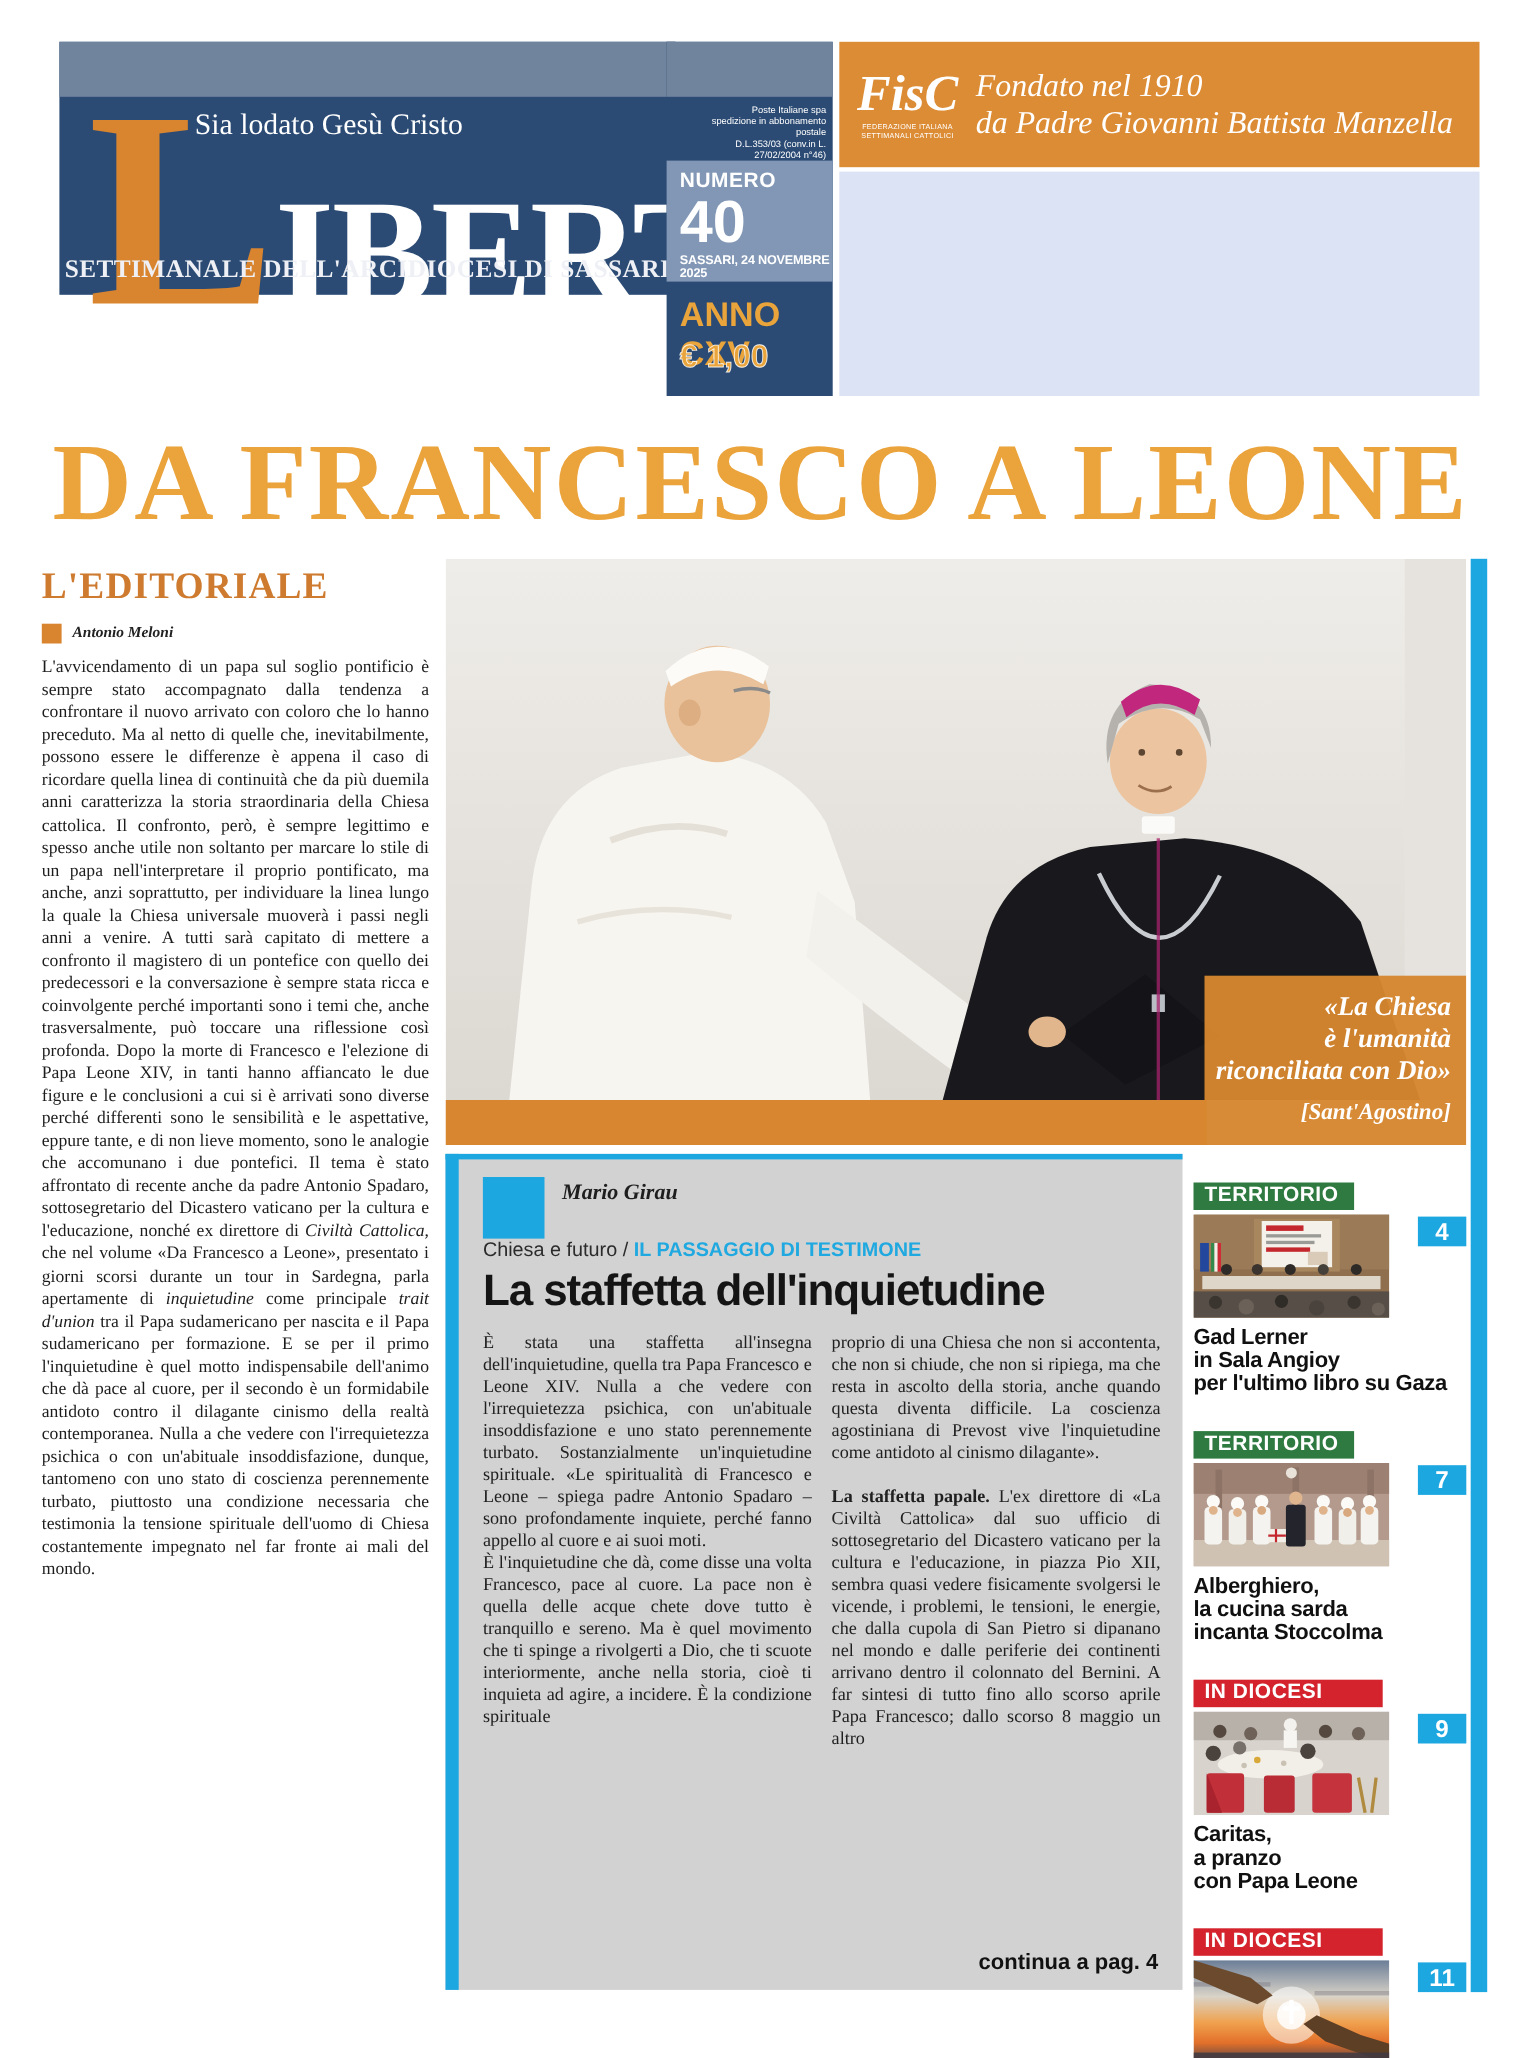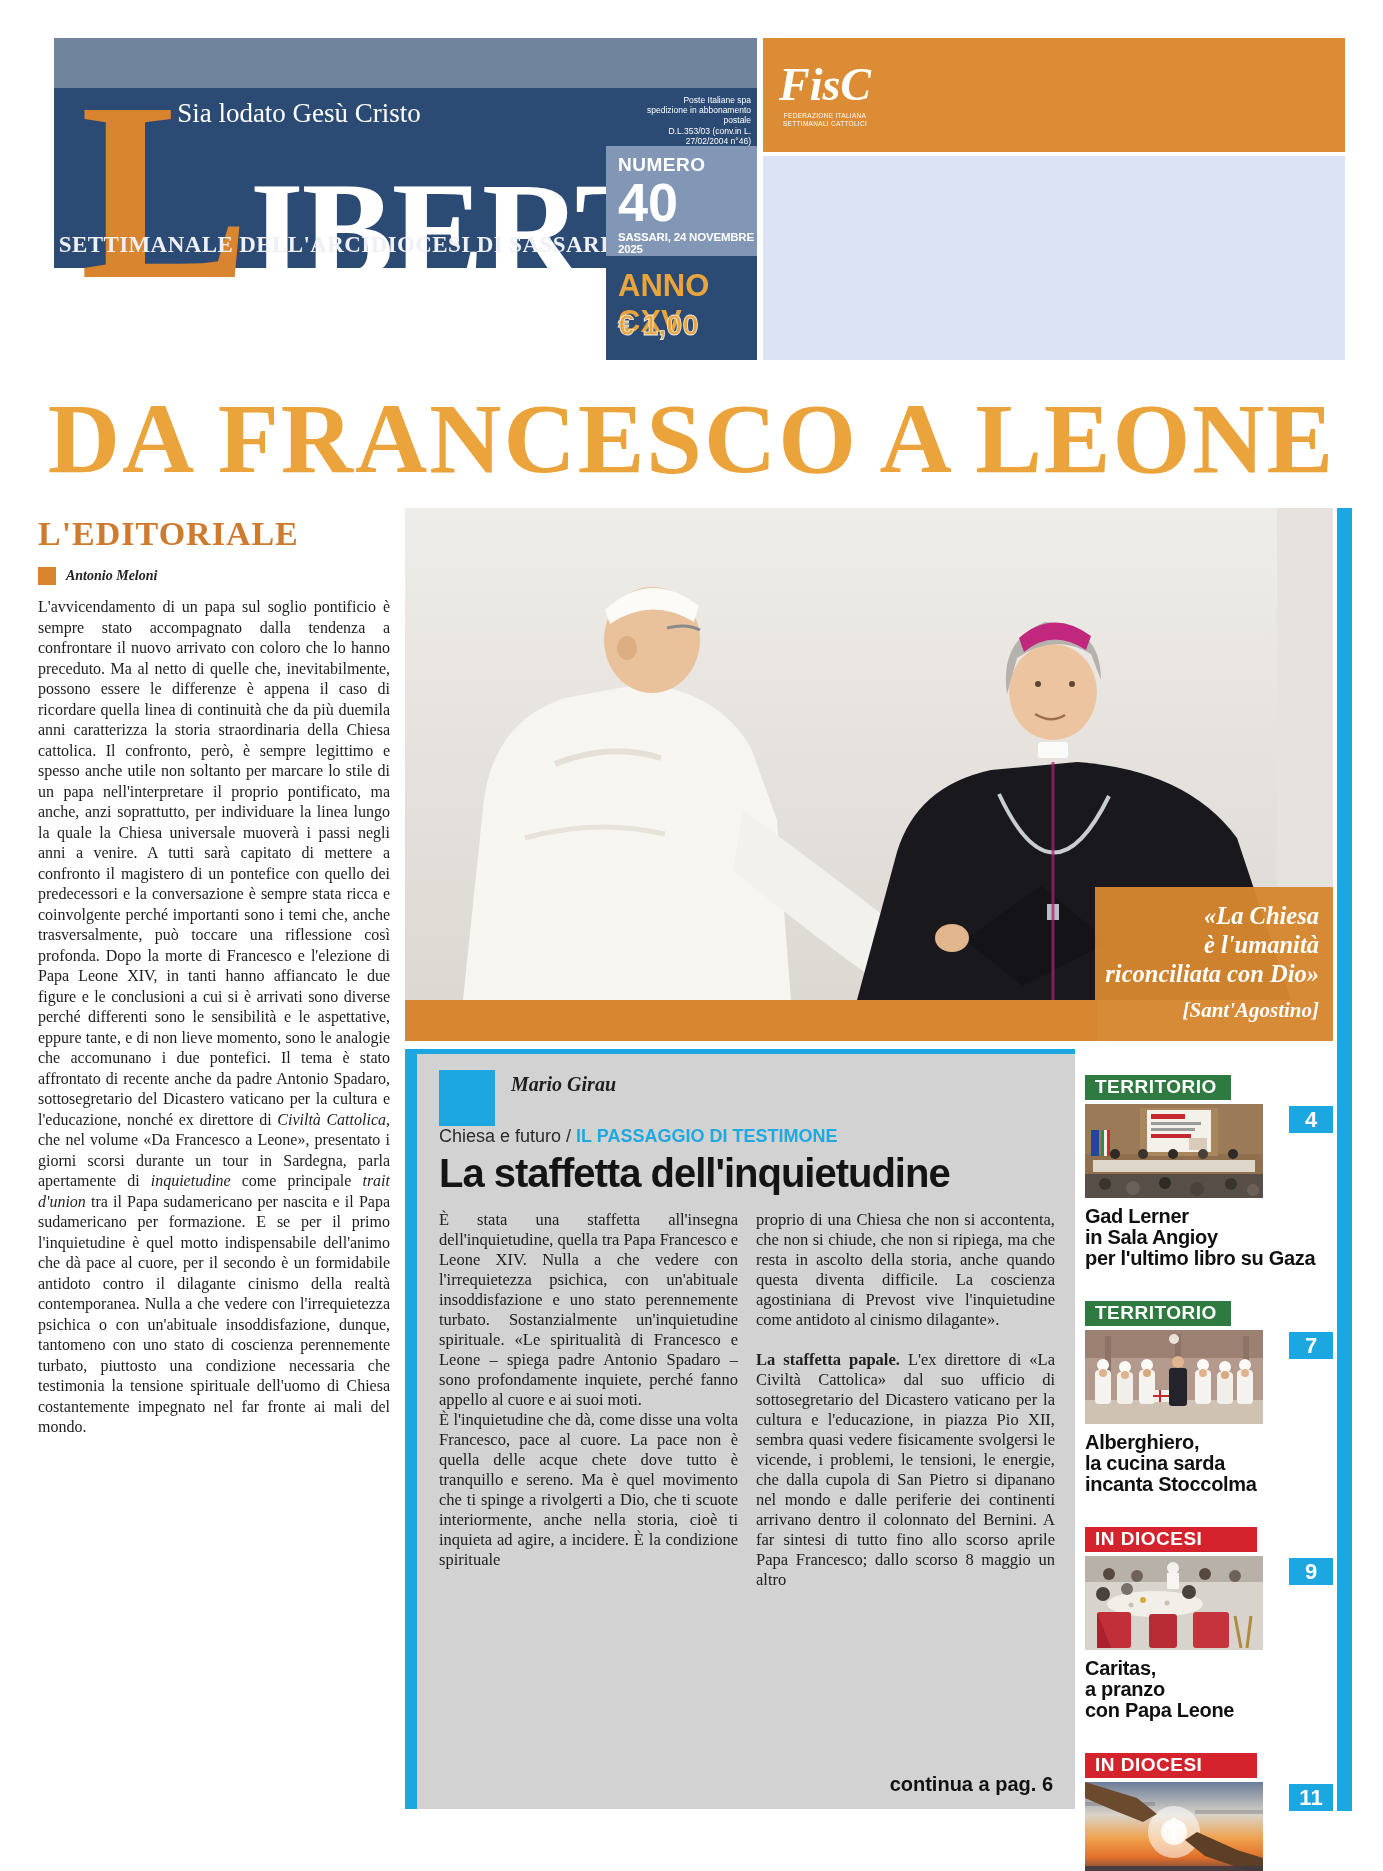--- a/index.html
+++ b/index.html
@@ -131,20 +131,24 @@
   </div>
 
   <div class="box-fisc">
     <div class="fisc-logo">
       <div class="fisc-mark">FisC</div>
       <div class="fisc-cap">
         <div>FEDERAZIONE ITALIANA</div>
         <div>SETTIMANALI CATTOLICI</div>
       </div>
     </div>
+    <div class="founded">
+      <div>Fondato nel 1910</div>
+      <div>da Padre Giovanni Battista Manzella</div>
+    </div>
   </div>
 
   <div class="box-ad"></div>
 
   <div class="headline">DA FRANCESCO A LEONE</div>
 
   <div class="editorial">
     <div class="ed-label">L'EDITORIALE</div>
     <div class="byline">
       <span class="byline-square"></span>
@@ -211,21 +215,21 @@
     <div class="feat-cols">
       <div class="feat-col">
         <p>È stata una staffetta all'insegna dell'inquietudine, quella tra Papa Francesco e Leone XIV. Nulla a che vedere con l'irrequietezza psichica, con un'abituale insoddisfazione e uno stato perennemente turbato. Sostanzialmente un'inquietudine spirituale. «Le spiritualità di Francesco e Leone – spiega padre Antonio Spadaro – sono profondamente inquiete, perché fanno appello al cuore e ai suoi moti.</p>
         <p>È l'inquietudine che dà, come disse una volta Francesco, pace al cuore. La pace non è quella delle acque chete dove tutto è tranquillo e sereno. Ma è quel movimento che ti spinge a rivolgerti a Dio, che ti scuote interiormente, anche nella storia, cioè ti inquieta ad agire, a incidere. È la condizione spirituale</p>
       </div>
       <div class="feat-col">
         <p>proprio di una Chiesa che non si accontenta, che non si chiude, che non si ripiega, ma che resta in ascolto della storia, anche quando questa diventa difficile. La coscienza agostiniana di Prevost vive l'inquietudine come antidoto al cinismo dilagante».</p>
         <p class="spaced"><span class="bd">La staffetta papale.</span><span> L'ex direttore di «La Civiltà Cattolica» dal suo ufficio di sottosegretario del Dicastero vaticano per la cultura e l'educazione, in piazza Pio XII, sembra quasi vedere fisicamente svolgersi le vicende, i problemi, le tensioni, le energie, che dalla cupola di San Pietro si dipanano nel mondo e dalle periferie dei continenti arrivano dentro il colonnato del Bernini. A far sintesi di tutto fino allo scorso aprile Papa Francesco; dallo scorso 8 maggio un altro</span></p>
       </div>
     </div>
-    <div class="continua">continua a pag. 6</div>
+    <div class="continua">continua a pag. 4</div>
   </div>
 
   <div class="sidebar">
 
     <div class="sb-item">
       <div class="sb-bar green">TERRITORIO</div>
       <div class="sb-photo-row">
         <svg width="178" height="94" viewBox="0 0 178 94">
           <rect width="178" height="94" fill="#8f6f4e"></rect>
           <rect x="0" y="0" width="178" height="50" fill="#9a7a57"></rect>

